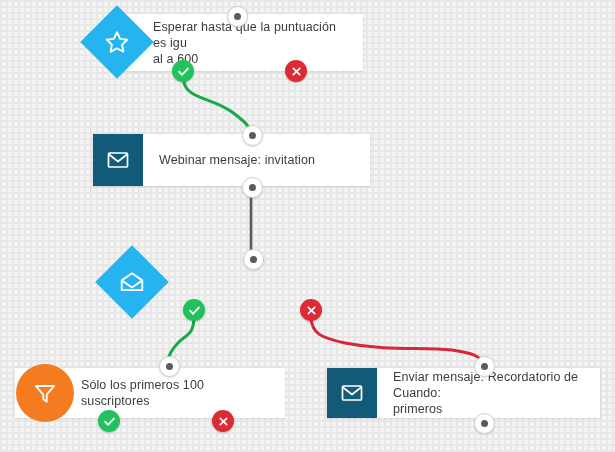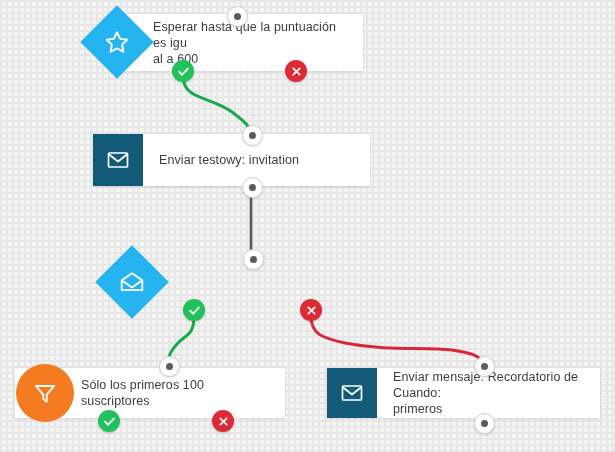--- a/index.html
+++ b/index.html
@@ -172,21 +172,21 @@
     </svg>
   </div>
 
   <div class="node" style="left:93px; top:134px; width:277px; height:52px;">
     <div class="icon-square">
       <svg width="24" height="24" viewBox="0 0 24 24" fill="none" stroke="#ffffff" stroke-width="1.7" stroke-linejoin="round">
         <rect x="2.5" y="5" width="19" height="14" rx="1"></rect>
         <polyline points="2.5,6 12,13.5 21.5,6"></polyline>
       </svg>
     </div>
-    <div class="node-label" style="padding-left:16px;">Enviar testowy: invitation</div>
+    <div class="node-label" style="padding-left:16px;">Webinar mensaje: invitation</div>
   </div>
   <div class="port" style="left:242px; top:125px;"></div>
   <div class="port" style="left:242px; top:177px;"></div>
 
   <div class="icon-diamond" style="left:106px; top:256px;">
     <svg width="26" height="26" viewBox="0 0 24 24" fill="none" stroke="#ffffff" stroke-width="1.7" stroke-linejoin="round">
       <path d="M2.5,10.5 L12,4 L21.5,10.5 L21.5,19.5 L2.5,19.5 Z"></path>
       <polyline points="2.5,10.5 12,17 21.5,10.5"></polyline>
     </svg>
   </div>

